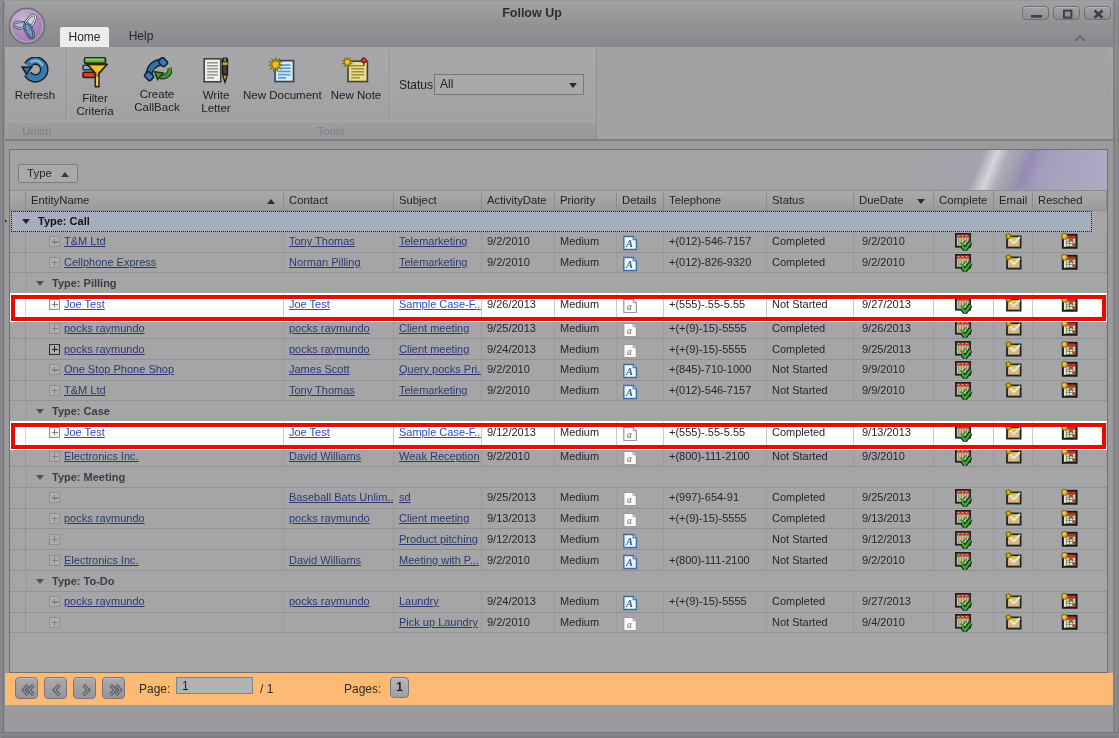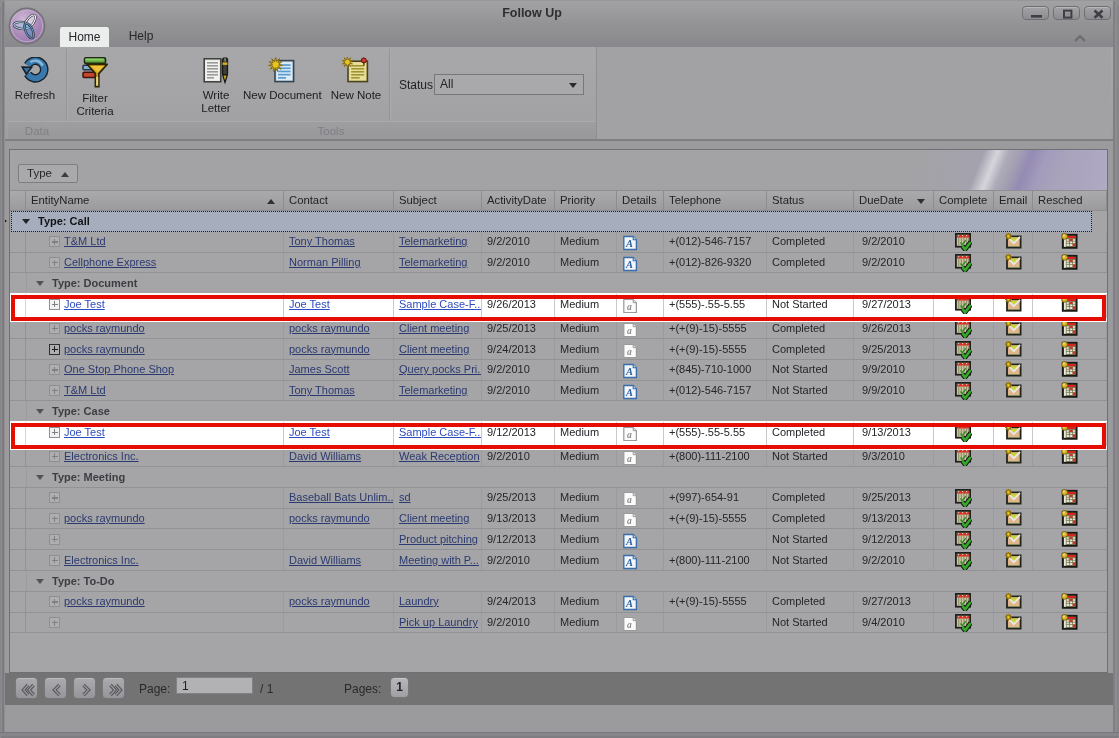--- a/index.html
+++ b/index.html
@@ -66,21 +66,21 @@
 .drow.red .c{border-right-color:#c9c9cc}
 .drow.red .c.ind{border-right-color:#d6d6d9}
 .c.ind{left:0;width:16px;border-right:1px solid #929296}
 .link{color:#2b3a70;text-decoration:underline}
 .rlink{color:#2d4cbe;text-decoration:underline}
 .expb{position:relative;display:inline-block;width:11px;height:11px;border:1px solid #8f8f92;background:#aeaeb1;vertical-align:-2px;margin-right:4px}
 .drow.red .expb{background:#f2f2f4}
 .c.en{padding-left:23px}
 .ic{padding-top:1.5px;text-align:center;padding-left:0}
 
-#pager{position:absolute;left:0;top:673px;right:0;height:32px;background:#737373;font-size:12px;color:#2a2a2e}
+#pager{position:absolute;left:0;top:673px;right:0;height:32px;background:#fdba74;font-size:12px;color:#2a2a2e}
 .pbtn{position:absolute;top:4px;width:23px;height:22px;border:1px solid #76767b;border-radius:4px;background:linear-gradient(#ababae,#96969a);box-shadow:inset 0 1px 0 #bcbcbf}
 .pbtn svg{position:absolute;left:3px;top:4px}
 #ptext{position:absolute;left:139px;top:9px}
 #pbox{position:absolute;left:176px;top:4px;width:77px;height:17px;background:#b2b2b5;border:1px solid #818186;font-size:12px;line-height:17px;padding-left:5px;color:#222}
 #pslash{position:absolute;left:260px;top:9px}
 #pageslbl{position:absolute;left:344px;top:9px}
 #pagesbtn{position:absolute;left:390px;top:4px;width:19px;height:21px;border:1px solid #76767b;border-radius:4px;background:linear-gradient(#b7b7ba,#a0a0a4);box-shadow:inset 0 1px 0 #c6c6c9;font-weight:bold;text-align:center;line-height:19px;font-size:12px;color:#232327}
 
 #statusbar{position:absolute;left:0;bottom:6px;right:0;height:26px;background:linear-gradient(#9f9fa2,#8d8d91);border-top:1px solid #838388;box-shadow:inset 0 1px 0 #b0b0b3;font-size:12px;color:#2c2c30}
 #statusbar span{position:absolute;left:13px;top:7px}
@@ -165,20 +165,31 @@
           </svg></span>Refresh</div>
       <div class="rbtn" style="left:70px;width:50px"><span class="ric" style="width:26px;height:31px"><svg width="26" height="31" viewBox="0 0 26 31" style="">
             <rect x="2.5" y="0.8" width="21" height="5.6" rx="1.4" fill="#62aa3e" stroke="#1d2b14" stroke-width="1.6"></rect>
             <rect x="3" y="1.6" width="19" height="2" rx="1" fill="#8cc96a"></rect>
             <rect x="1" y="8.2" width="18" height="4.6" rx="1" fill="#85aed0" stroke="#253549" stroke-width="1.5"></rect>
             <rect x="1" y="15.2" width="12.5" height="5.4" rx="1" fill="#c8442c" stroke="#3a140c" stroke-width="1.5"></rect>
             <polygon points="5.2,7.4 25.2,7.4 16.8,16.6 16.8,29.6 13.4,29.6 13.4,16.6" fill="#d9a615" stroke="#2e2408" stroke-width="1.7"></polygon>
             <polygon points="8.5,8.9 22,8.9 16,15.2" fill="#edc33a"></polygon>
             <rect x="14.2" y="20" width="2" height="8.6" fill="#e7d98c"></rect>
           </svg></span>Filter<br>Criteria</div>
+      <div class="rbtn" style="left:126px;width:62px"><span class="ric" style="width:30px;height:27px"><svg width="30" height="27" viewBox="0 0 30 27" style="">
+            <g transform="rotate(-45 13.5 12)">
+              <path d="M3.8 12.2 Q13.8 3.6 23.8 12.2" fill="none" stroke="#132335" stroke-width="7.2"></path>
+              <path d="M3.8 12.2 Q13.8 3.6 23.8 12.2" fill="none" stroke="#3572aa" stroke-width="4.4"></path>
+              <rect x="0.6" y="8.4" width="6.6" height="8.2" rx="2" fill="#3a7ab2" stroke="#132335" stroke-width="1.6"></rect>
+              <rect x="20.4" y="8.4" width="6.6" height="8.2" rx="2" fill="#3a7ab2" stroke="#132335" stroke-width="1.6"></rect>
+            </g>
+            <path d="M27.8 10.8 a7.4 7.4 0 0 1 -9.4 8.8" fill="none" stroke="#1c3512" stroke-width="5"></path>
+            <path d="M27.8 10.8 a7.4 7.4 0 0 1 -9.4 8.8" fill="none" stroke="#41982a" stroke-width="3"></path>
+            <polygon points="12.8,14.8 21.2,16.0 15.6,22.6" fill="#41982a" stroke="#1c3512" stroke-width="1.5"></polygon>
+          </svg></span>Create<br>CallBack</div>
       <div class="rbtn" style="left:193px;width:46px"><span class="ric" style="width:26px;height:28px"><svg width="26" height="28" viewBox="0 0 26 28" style="">
             <rect x="1.2" y="1.8" width="16.6" height="23" fill="#e3e3e1" stroke="#3c3c3a" stroke-width="1.5"></rect>
             <rect x="2.6" y="3.4" width="13.8" height="20" fill="#f2f2f0"></rect>
             <rect x="4" y="5" width="11" height="1.6" fill="#9a9a98"></rect>
             <rect x="4" y="8" width="11" height="1.6" fill="#9a9a98"></rect>
             <rect x="4" y="11" width="11" height="1.6" fill="#9a9a98"></rect>
             <rect x="4" y="14" width="11" height="1.6" fill="#9a9a98"></rect>
             <rect x="4" y="17" width="11" height="1.6" fill="#9a9a98"></rect>
             <rect x="4" y="20" width="7" height="1.6" fill="#9a9a98"></rect>
             <g>
@@ -207,21 +218,21 @@
             <rect x="9.2" y="17" width="13" height="1.6" fill="#a09432"></rect>
             <rect x="9.2" y="20" width="8.5" height="1.6" fill="#a09432"></rect>
             <circle cx="21.8" cy="3.4" r="2.5" fill="#d2372e" stroke="#5c100c" stroke-width="1"></circle>
             <rect x="21.3" y="5.4" width="1.2" height="3.2" fill="#5c100c"></rect>
             <polygon points="5.4,-0.2 6.1,2.9 8.6,0.8 7.3,3.8 10.5,3.5 7.8,5.2 10.5,6.9 7.3,6.6 8.6,9.6 6.1,7.5 5.4,10.6 4.7,7.5 2.2,9.6 3.5,6.6 0.3,6.9 3.0,5.2 0.3,3.5 3.5,3.8 2.2,0.8 4.7,2.9" fill="#e7c51e" stroke="#8a6d10" stroke-width="1"></polygon>
           </svg></span>New&nbsp;Note</div>
       <div class="gsep" style="left:66px"></div>
       <div class="gsep" style="left:389px"></div>
       <div class="rend"></div>
       <div class="rgroupstrip"></div>
-      <div class="glab" style="left:8px;width:58px">Data</div>
+      <div class="glab" style="left:8px;width:58px">Unlim</div>
       <div class="glab" style="left:66px;width:530px">Tools</div>
       <div id="statuslbl">Status</div>
       <div id="statuscombo">All<span class="dar"></span></div>
       <div class="rbottom"></div>
     </div>
   <div id="client"></div>
   <div id="grid">
     <div id="gpanel">
         <div class="swoosh"></div>
         <div id="typebtn">Type<span class="sar"></span></div>
@@ -352,21 +363,21 @@
               <rect x="5.6" y="11" width="2.6" height="2" fill="#e4e4d8"></rect>
               <rect x="9.0" y="11" width="2.6" height="2" fill="#e4e4d8"></rect>
               <rect x="8.8" y="5.8" width="2.8" height="2.2" fill="#c0392b"></rect>
               <rect x="11.6" y="10.6" width="3" height="2.6" fill="#c0392b"></rect>
               <circle cx="3.6" cy="3.4" r="2.9" fill="#d8b32a" stroke="#6d5a10" stroke-width="0.8"></circle>
               <circle cx="2.9" cy="2.7" r="1.1" fill="#ecd982"></circle>
             </svg></div>
         </div>
 <div class="grow" style="top:62.4px;height:20.8px">
           <span class="gtri"></span>
-          <span class="glabel">Type: Document</span>
+          <span class="glabel">Type: Pilling</span>
         </div>
 <div class="drow red" style="top:83.2px;height:24.0px">
           <div class="redbox"></div>
           <div class="c ind"></div>
           <div class="c en"><span class="expb" style="border-color:#8f8f92"><span style="background:#808084;position:absolute;left:1.5px;right:1.5px;top:4px;height:1.4px"></span><span style="background:#808084;position:absolute;top:1.5px;bottom:1.5px;left:4px;width:1.4px"></span></span><span class="rlink">Joe Test</span></div>
           <div class="c co"><span class="rlink">Joe Test</span></div>
           <div class="c su"><span class="rlink">Sample Case-F...</span></div>
           <div class="c ad">9/26/2013</div>
           <div class="c pr">Medium</div>
           <div class="c de"><svg width="16" height="16" viewBox="0 0 16 16" style="">

